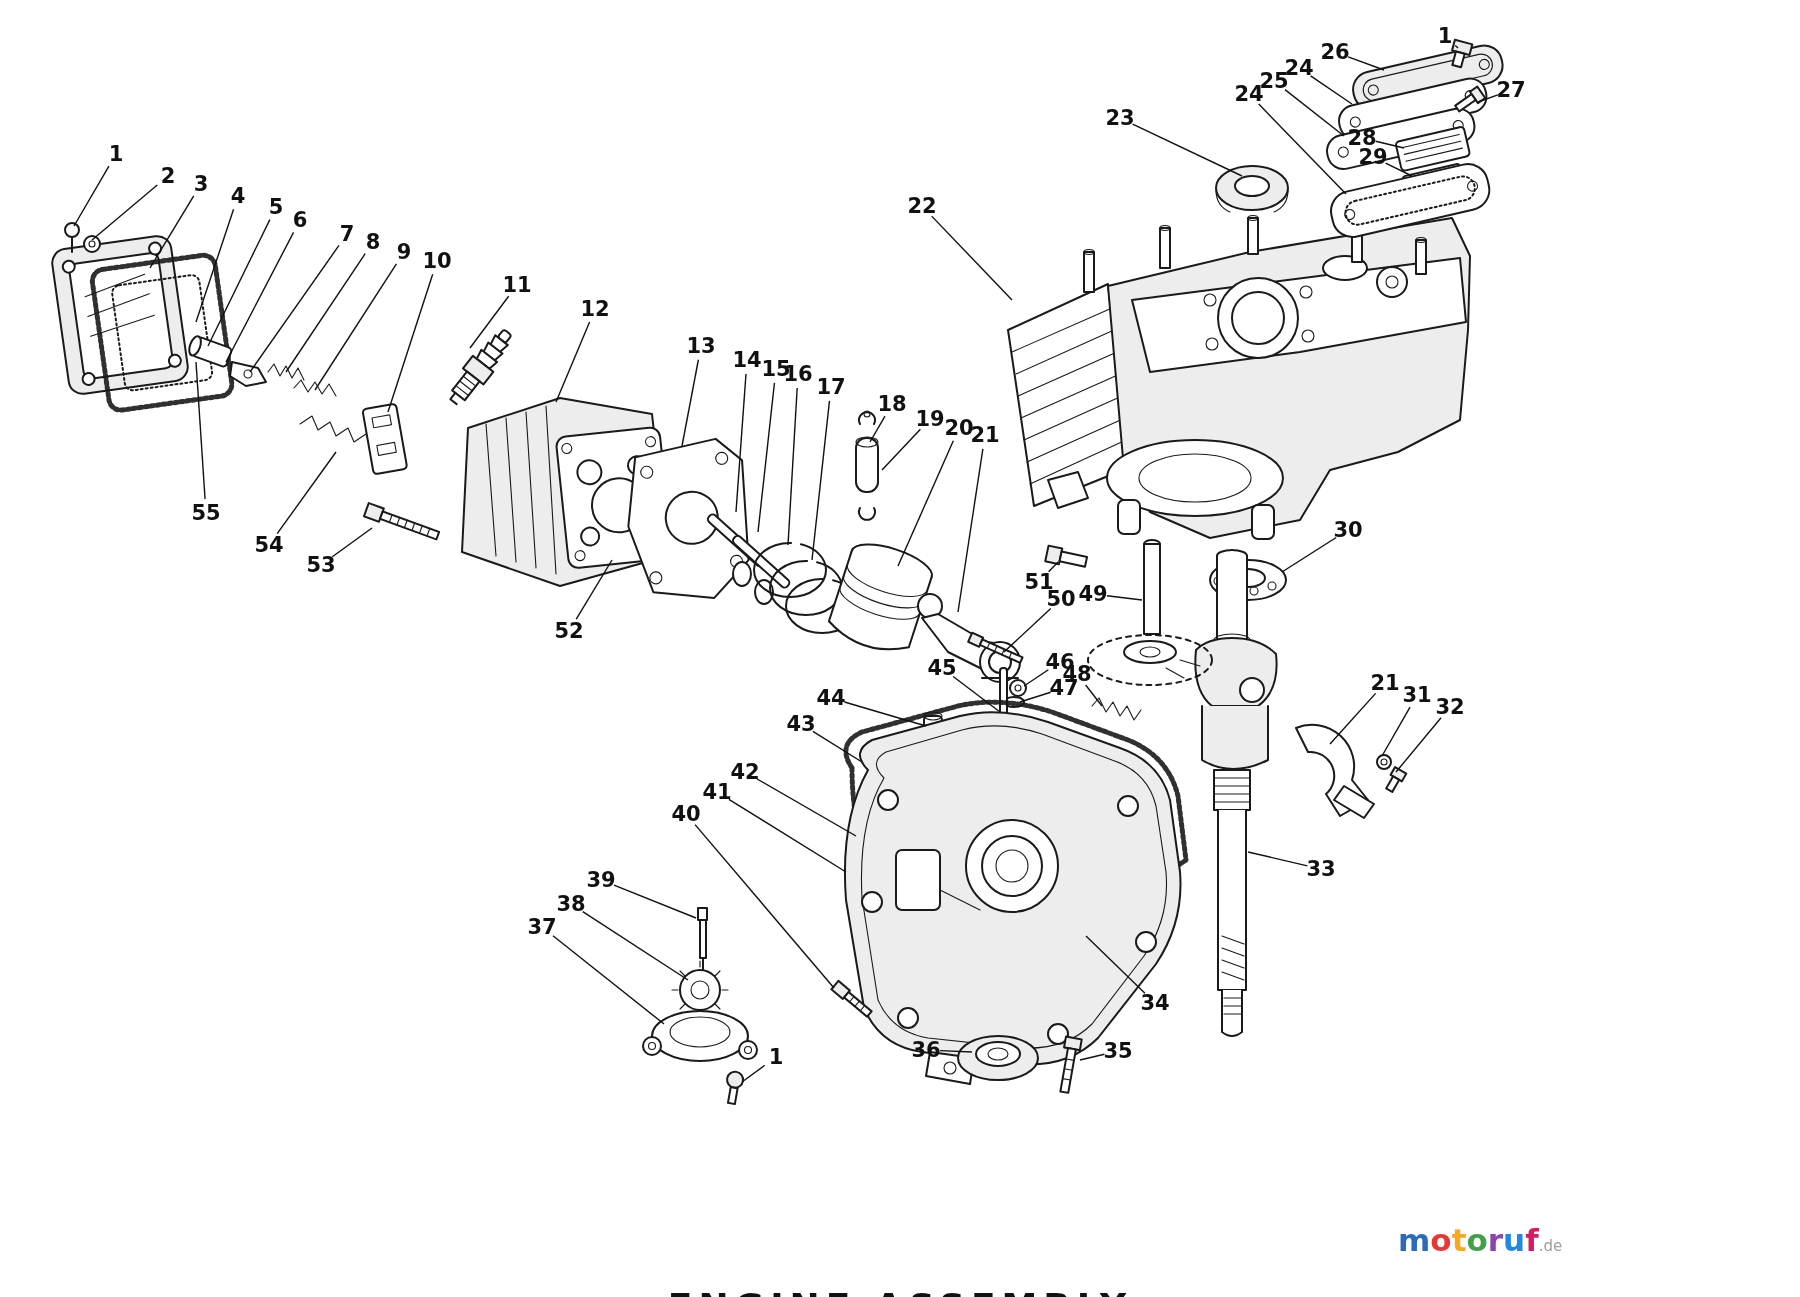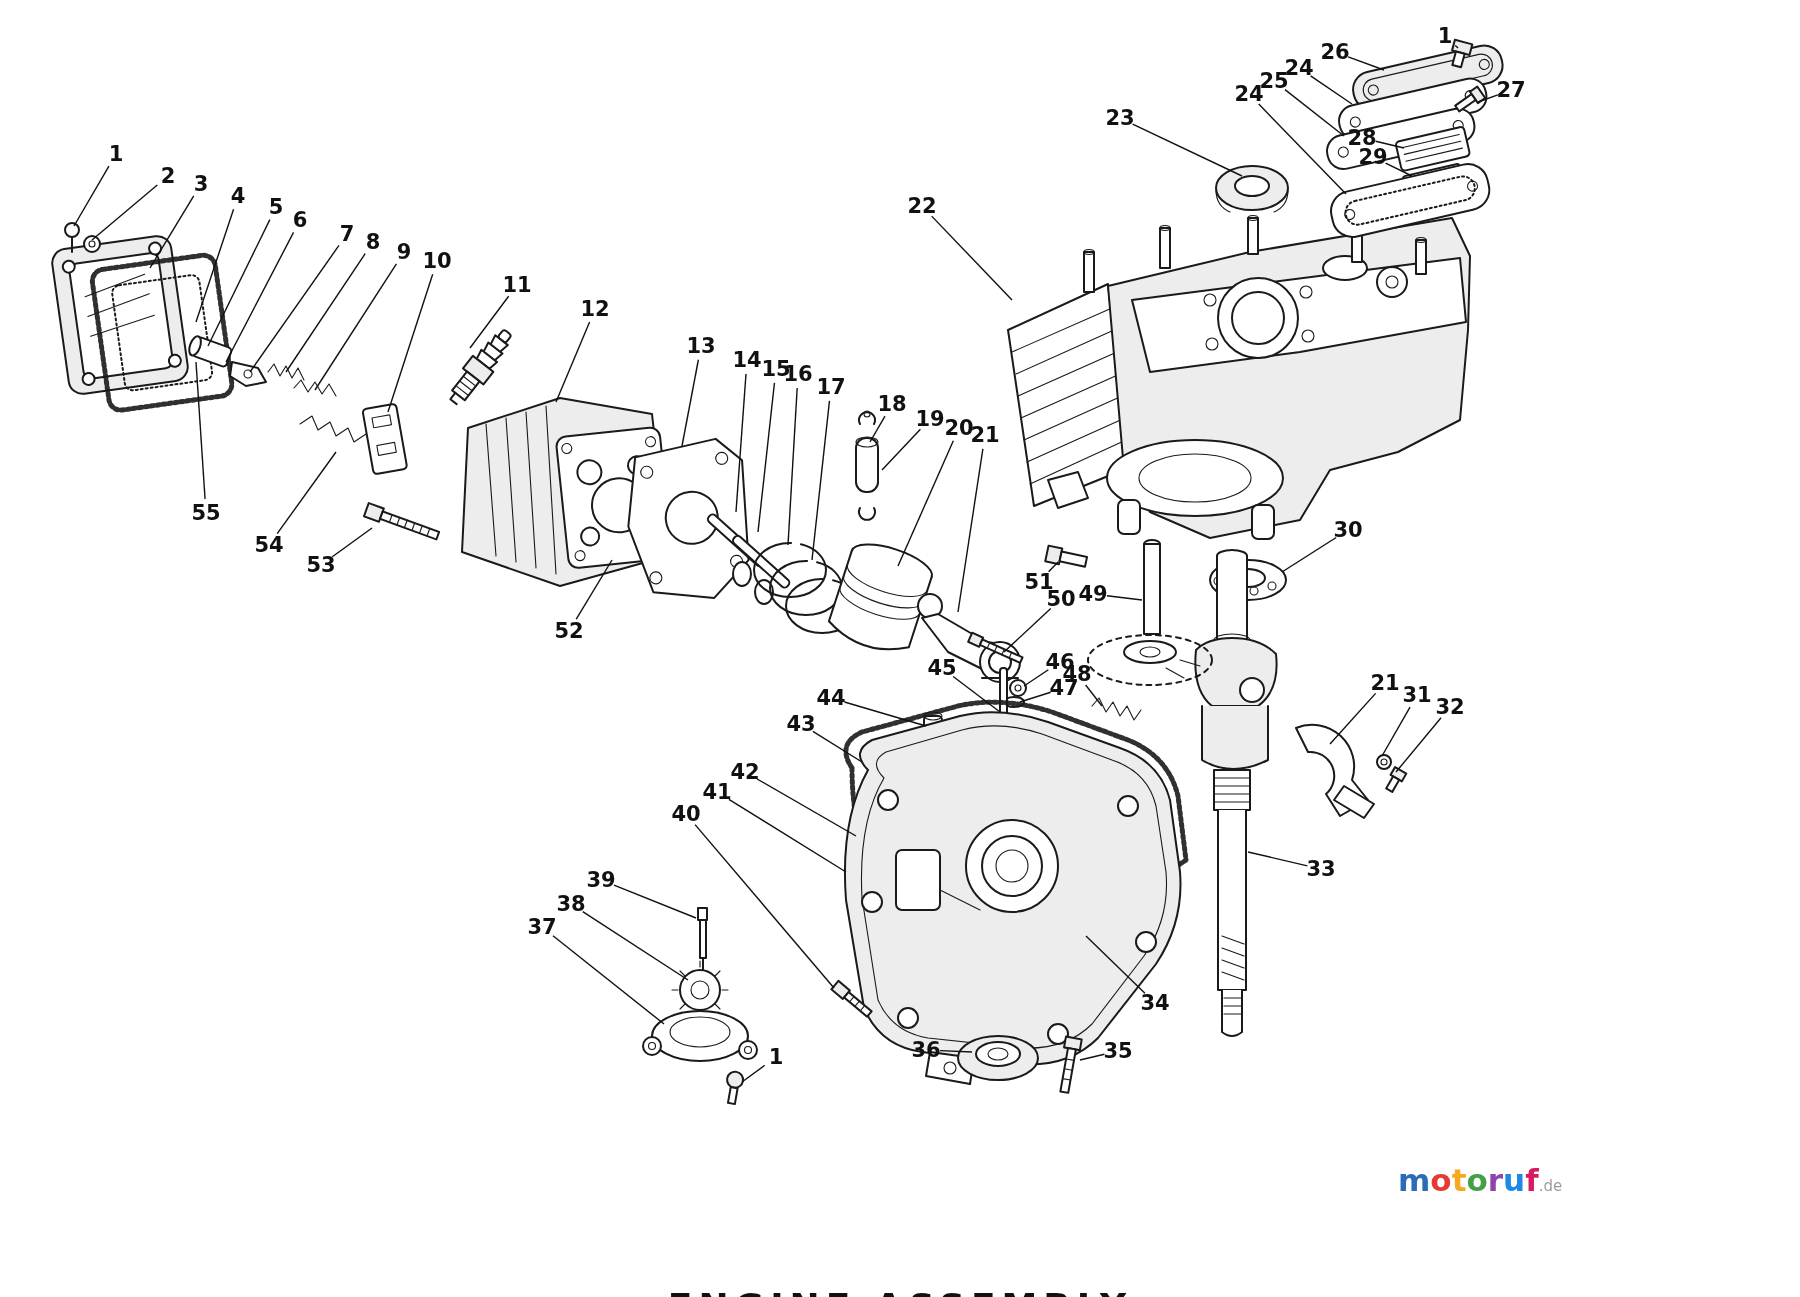--- a/index.html
+++ b/index.html
@@ -10,21 +10,21 @@
   .s{fill:none;stroke:#1a1a1a;stroke-width:2;stroke-linecap:round;stroke-linejoin:round;}
   .f{fill:#ffffff;}
   .g{fill:#ededed;}
   .t{stroke-width:1.1;}
   .stip{stroke-dasharray:3 3;stroke-width:5;opacity:.9;}
   .dot{stroke-dasharray:2 3;}
   .callout-text{font:700 21px "DejaVu Sans",sans-serif;fill:#111;}
   .leader{stroke:#111;stroke-width:1.4;fill:none;}
   #caption{position:absolute;left:50%;transform:translateX(-50%);bottom:0;height:11px;overflow:hidden;
            font:700 36px "DejaVu Sans",sans-serif;letter-spacing:6px;color:#111;white-space:nowrap;}
-  #watermark{position:absolute;left:1398px;top:1162px;font:700 31px "DejaVu Sans",sans-serif;
+  #watermark{position:absolute;left:1398px;top:1222px;font:700 31px "DejaVu Sans",sans-serif;
              white-space:nowrap;text-align:center;}
   #watermark .suffix{font:400 15px "DejaVu Sans",sans-serif;}
 </style>
 </head>
 <body>
 
 <div id="stage">
 
 <svg width="1800" height="1297" viewBox="0 0 1800 1297">
 

